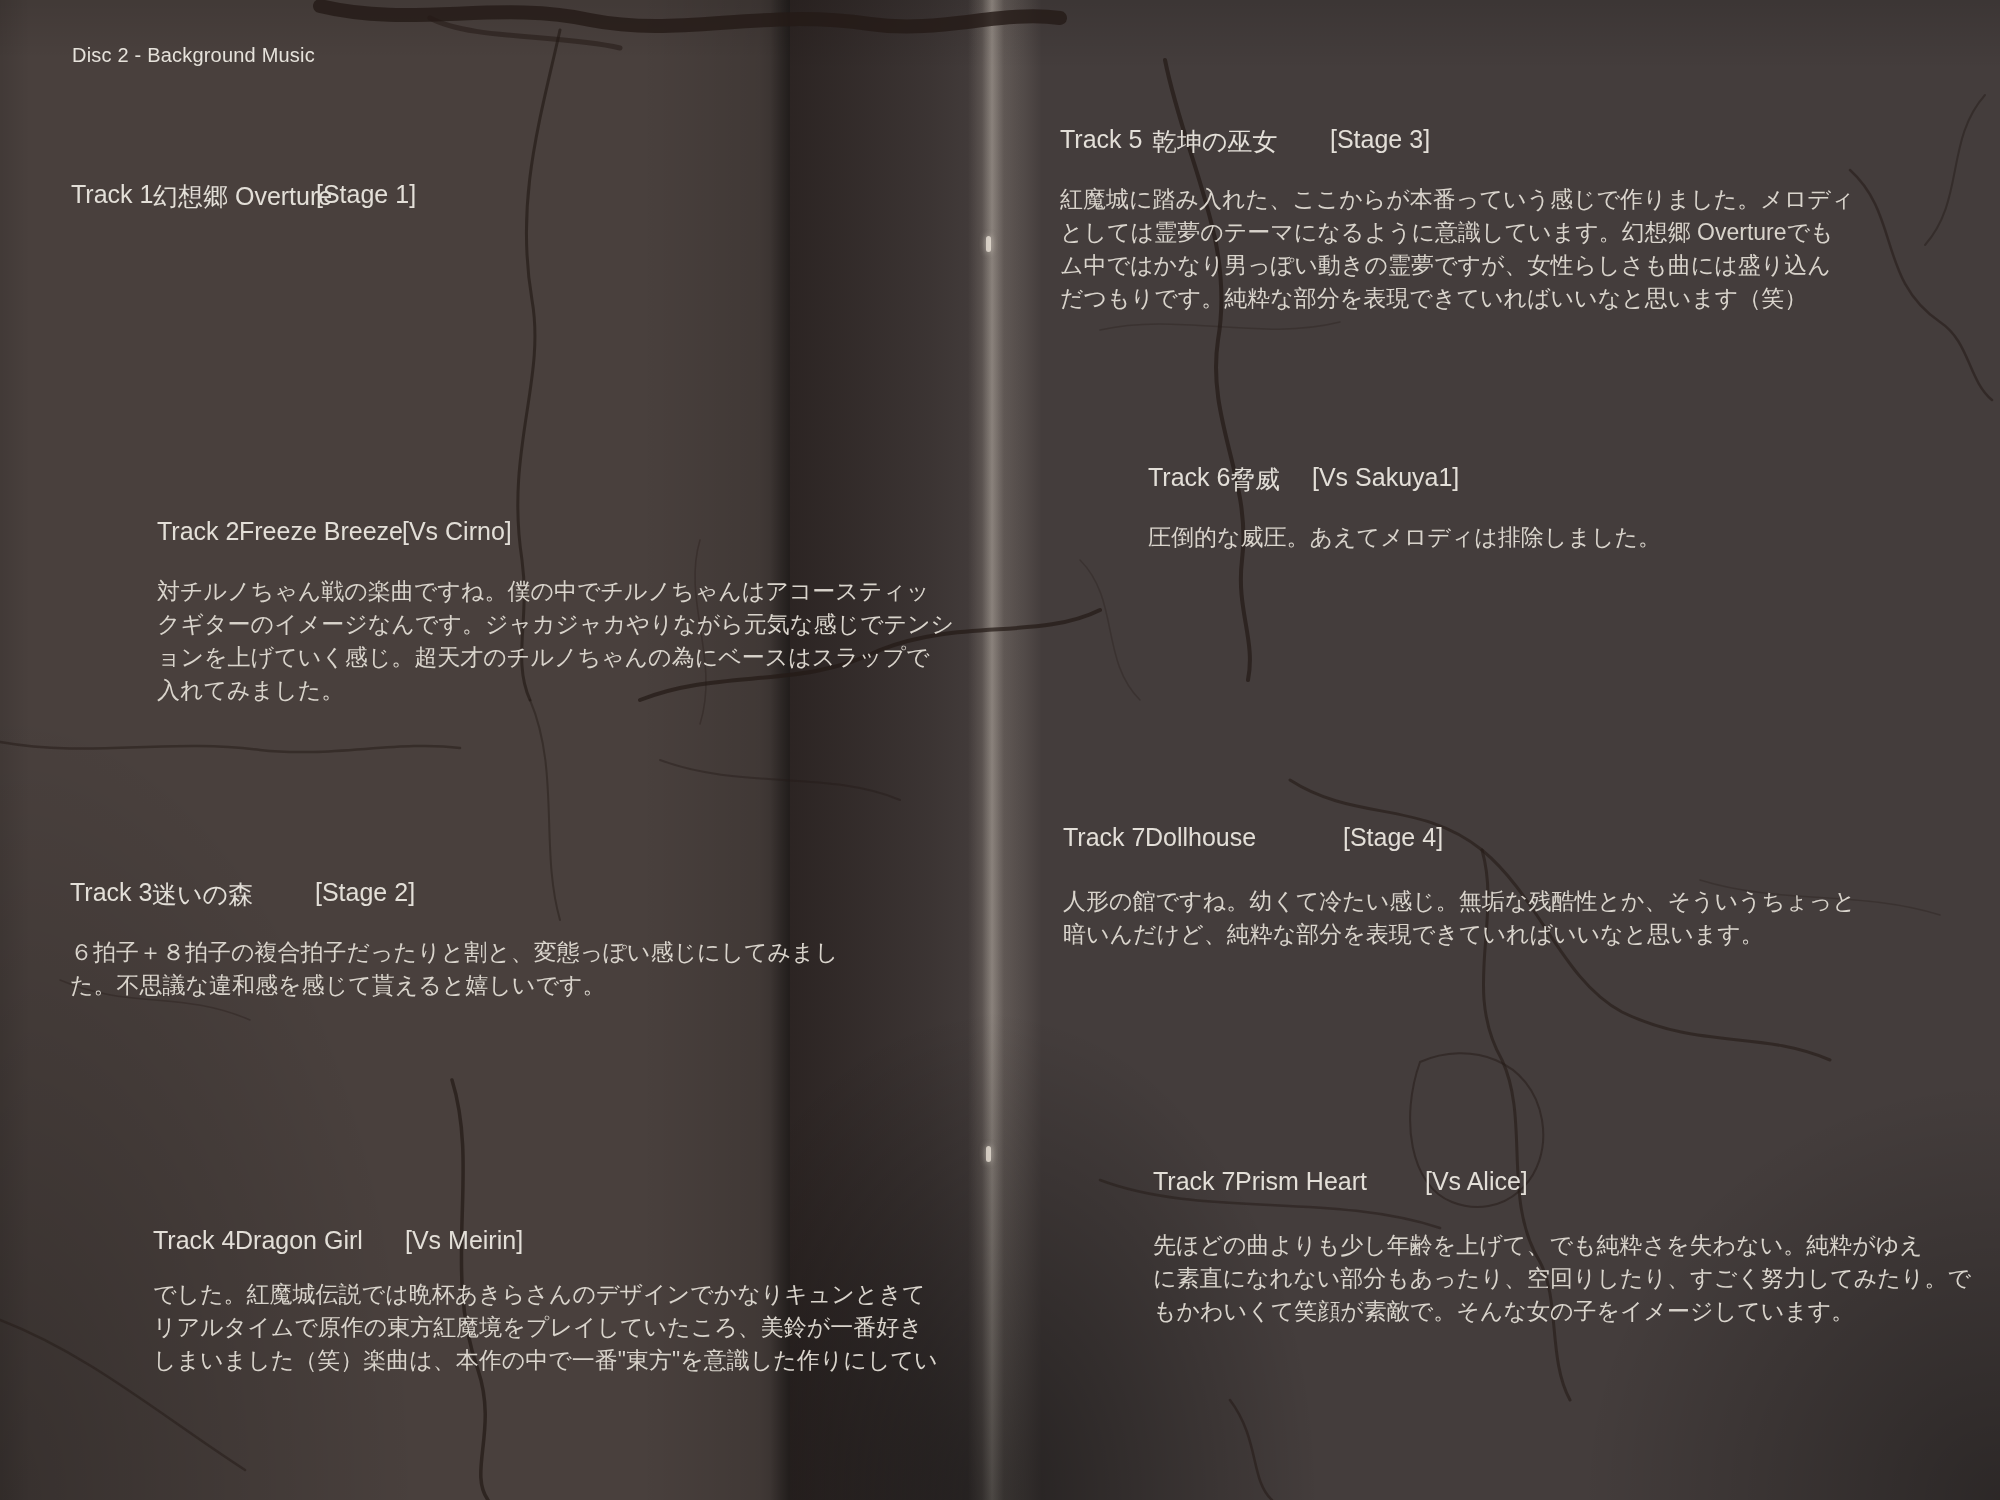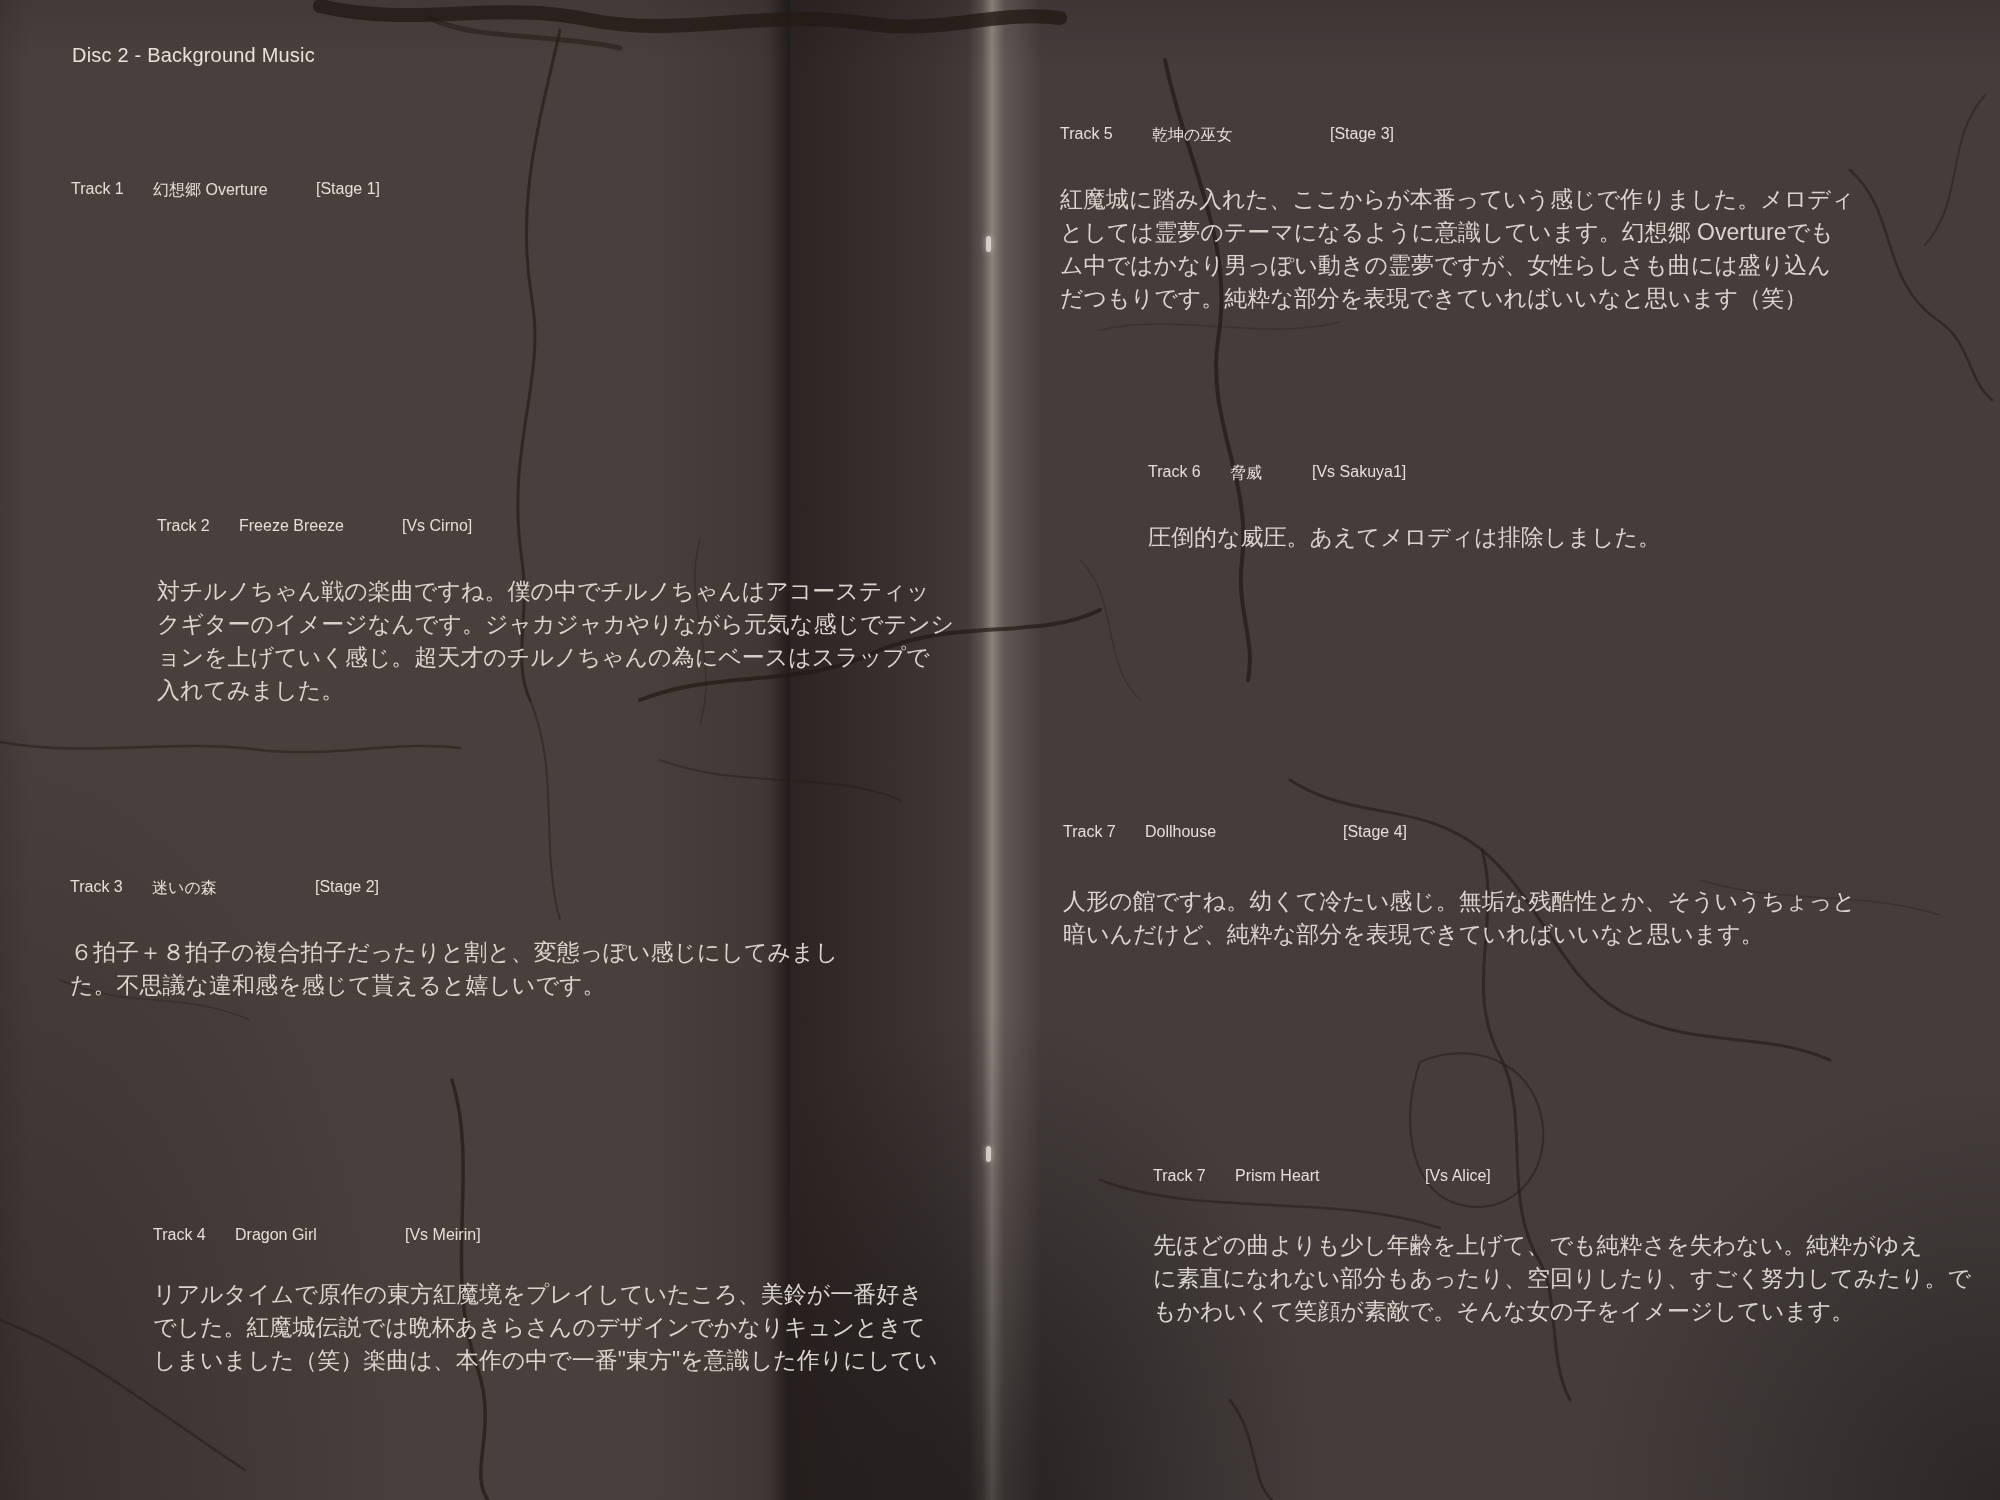--- a/index.html
+++ b/index.html
@@ -40,21 +40,21 @@
   .staple.s1{top:236px;}
   .staple.s2{top:1146px;}
   
   .cracks{position:absolute;left:0;top:0;width:2000px;height:1500px;pointer-events:none;}
   
   .heading{
     position:absolute;left:72px;top:44px;
     font-size:20px;color:#e6e2db;letter-spacing:0.2px;
   }
   .track{position:absolute;color:#dcd7d0;}
-  .thead{position:relative;height:34px;font-size:16px;color:#e3dfd8;white-space:nowrap;}
+  .thead{position:relative;height:34px;font-size:25px;color:#e3dfd8;white-space:nowrap;}
   .tnum{position:absolute;left:0;top:0;}
   .ttitle{position:absolute;left:82px;top:0;}
   .ttag{position:absolute;left:245px;top:0;}
   .tbody{margin-top:24px;font-size:23px;line-height:33px;color:#d9d4cc;}
   .tbody .line{white-space:nowrap;}
   
   .t1{left:71px;  top:180px;}
   .t2{left:157px; top:517px;}
   .t3{left:70px;  top:878px;}
   .t4{left:153px; top:1226px;} .t4 .tbody{margin-top:18px;} .t4 .ttag{left:252px;}
@@ -143,22 +143,22 @@
     </div>
 </section>
 
 <section class="track t4">
   <div class="thead">
     <span class="tnum">Track 4</span>
     <span class="ttitle">Dragon Girl</span>
     <span class="ttag">[Vs Meirin]</span>
   </div>
   <div class="tbody">
+      <div class="line">でした。紅魔城伝説では晩杯あきらさんのデザインでかなりキュンときて</div>
       <div class="line">リアルタイムで原作の東方紅魔境をプレイしていたころ、美鈴が一番好き</div>
-      <div class="line">でした。紅魔城伝説では晩杯あきらさんのデザインでかなりキュンときて</div>
       <div class="line">しまいました（笑）楽曲は、本作の中で一番"東方"を意識した作りにしてい</div>
     </div>
 </section>
 
 <section class="track t5">
   <div class="thead">
     <span class="tnum">Track 5</span>
     <span class="ttitle">乾坤の巫女</span>
     <span class="ttag">[Stage 3]</span>
   </div>

